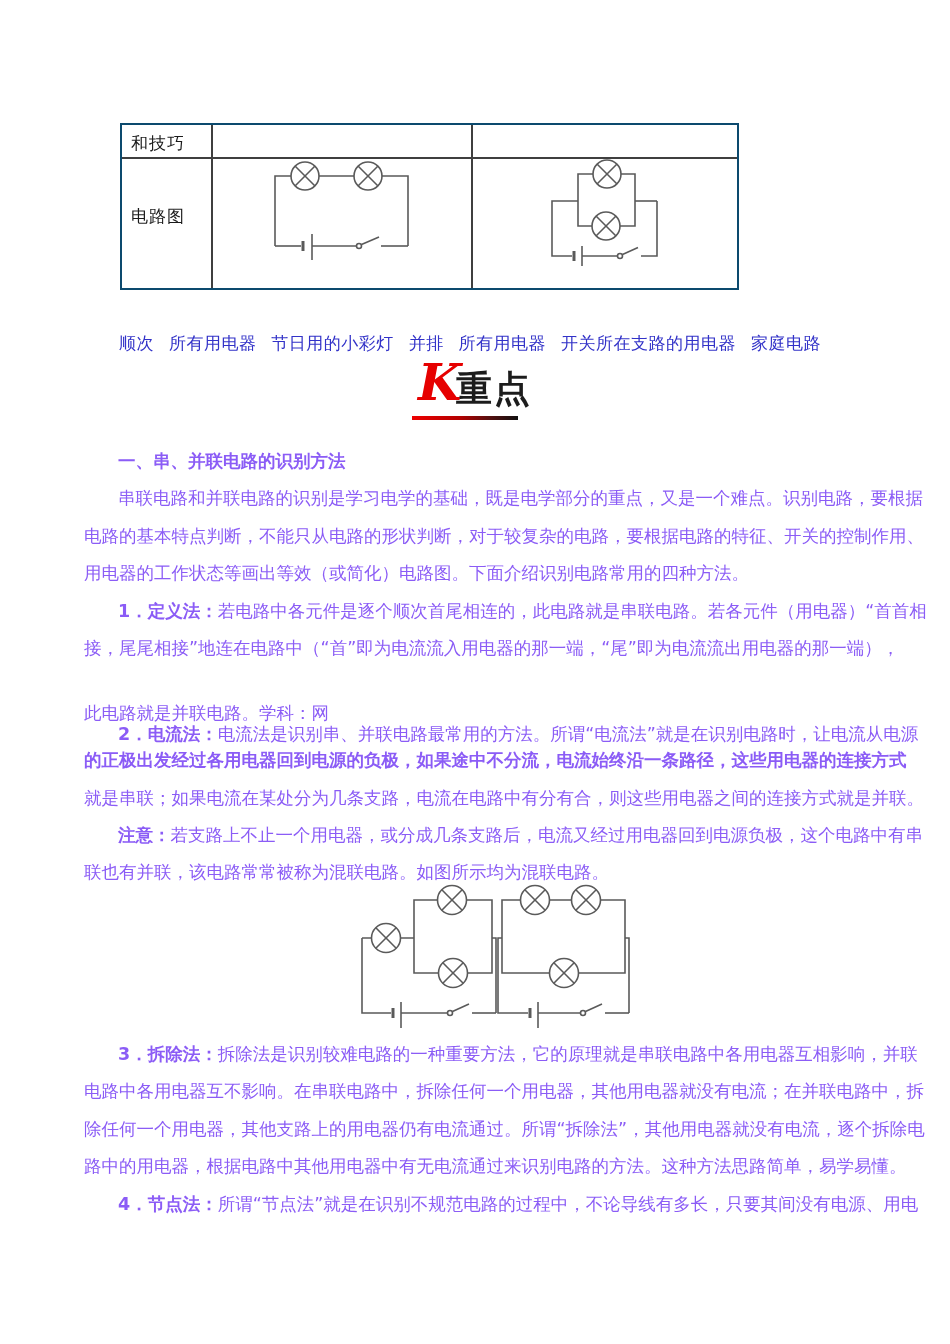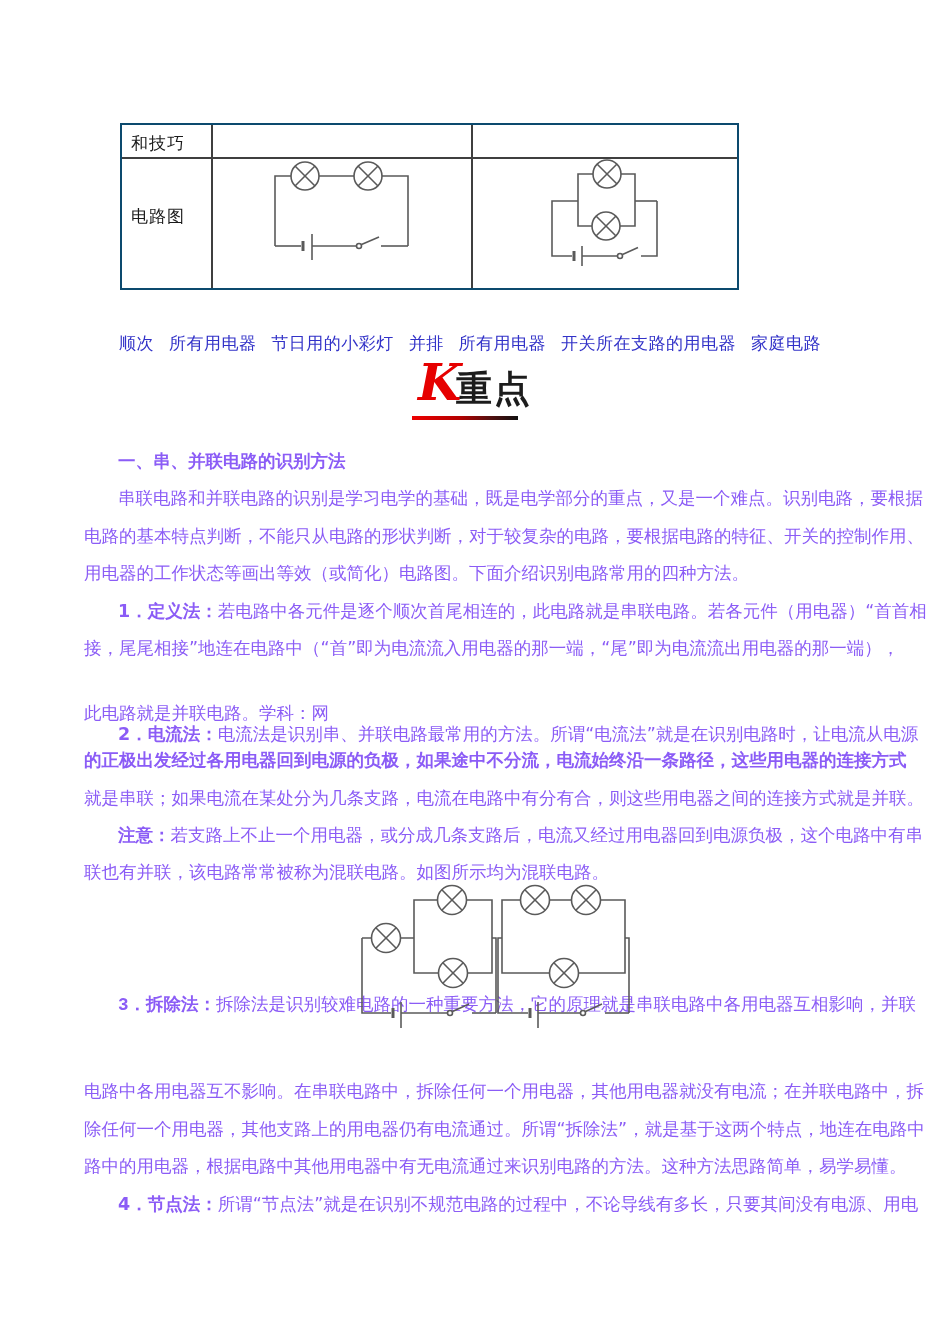--- a/index.html
+++ b/index.html
@@ -112,23 +112,23 @@
       <div class="tline" style="top: 526px;">电路的基本特点判断，不能只从电路的形状判断，对于较复杂的电路，要根据电路的特征、开关的控制作用、</div>
       <div class="tline" style="top: 563px;">用电器的工作状态等画出等效（或简化）电路图。下面介绍识别电路常用的四种方法。</div>
       <div class="tline indent" style="top: 601px;"><b>1．定义法：</b>若电路中各元件是逐个顺次首尾相连的，此电路就是串联电路。若各元件（用电器）“首首相</div>
       <div class="tline" style="top: 638px;">接，尾尾相接”地连在电路中（“首”即为电流流入用电器的那一端，“尾”即为电流流出用电器的那一端），</div>
       <div class="tline" style="top: 675px; margin-top: 28px;">此电路就是并联电路。学科：网</div>
       <div class="tline indent" style="top: 724px;"><b>2．电流法：</b>电流法是识别串、并联电路最常用的方法。所谓“电流法”就是在识别电路时，让电流从电源</div>
       <div class="tline" style="top: 750px; font-weight: bold;">的正极出发经过各用电器回到电源的负极，如果途中不分流，电流始终沿一条路径，这些用电器的连接方式</div>
       <div class="tline" style="top: 788px;">就是串联；如果电流在某处分为几条支路，电流在电路中有分有合，则这些用电器之间的连接方式就是并联。</div>
       <div class="tline indent" style="top: 825px; text-align: right;"><b>注意：</b>若支路上不止一个用电器，或分成几条支路后，电流又经过用电器回到电源负极，这个电路中有串</div>
       <div class="tline" style="top: 862px;">联也有并联，该电路常常被称为混联电路。如图所示均为混联电路。</div>
-      <div class="tline indent" style="top: 995px; font-family: Liberation Mono, monospace;"><b>3．拆除法：</b>拆除法是识别较难电路的一种重要方法，它的原理就是串联电路中各用电器互相影响，并联</div>
+      <div class="tline indent" style="top: 1044px;"><b>3．拆除法：</b>拆除法是识别较难电路的一种重要方法，它的原理就是串联电路中各用电器互相影响，并联</div>
       <div class="tline" style="top: 1081px;">电路中各用电器互不影响。在串联电路中，拆除任何一个用电器，其他用电器就没有电流；在并联电路中，拆</div>
-      <div class="tline" style="top: 1119px;">除任何一个用电器，其他支路上的用电器仍有电流通过。所谓“拆除法”，就是基于这两个特点，地连在电路中</div>
+      <div class="tline" style="top: 1119px;">除任何一个用电器，其他支路上的用电器仍有电流通过。所谓“拆除法”，其他用电器就没有电流，逐个拆除电</div>
       <div class="tline" style="top: 1156px;">路中的用电器，根据电路中其他用电器中有无电流通过来识别电路的方法。这种方法思路简单，易学易懂。</div>
       <div class="tline indent" style="top: 1194px;"><b>4．节点法：</b>所谓“节点法”就是在识别不规范电路的过程中，不论导线有多长，只要其间没有电源、用电</div>
     </div>
 
   <svg class="cirsvg" style="left:350px;top:880px;" width="290" height="160" viewBox="0 0 290 160">
     <g stroke="#5a5a5a" stroke-width="1.6" fill="none">
 
       <path d="M12 58 H64"></path>
       <path d="M64 20 H142 V93 H64 Z"></path>
       <path d="M142 58 H146 V133"></path>

